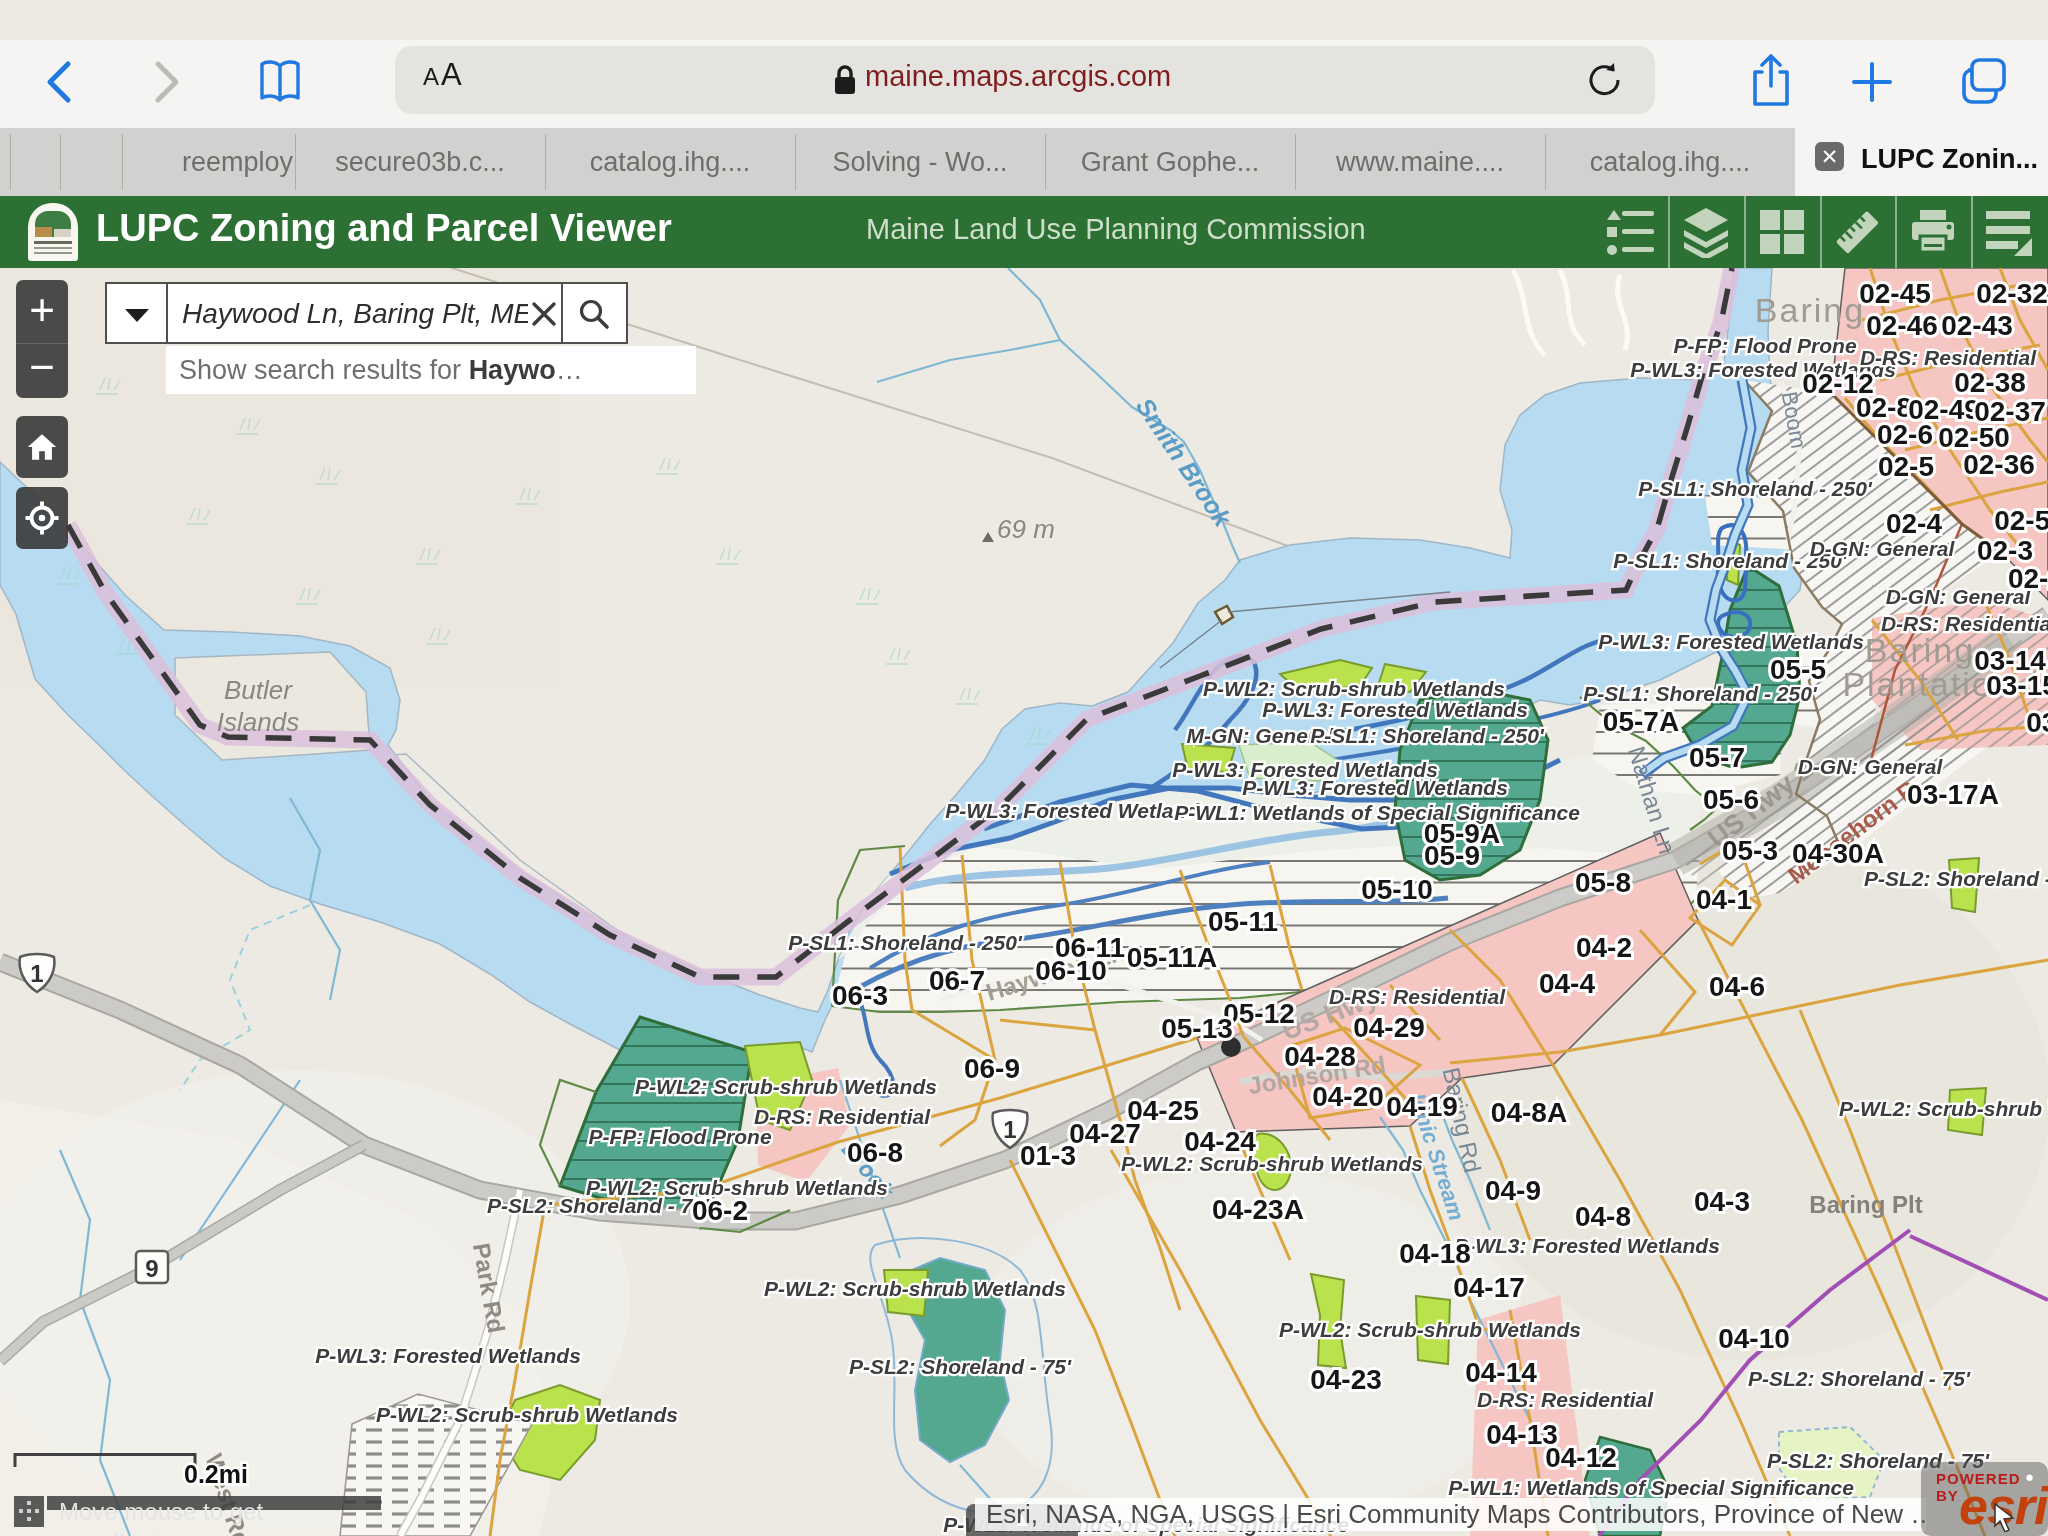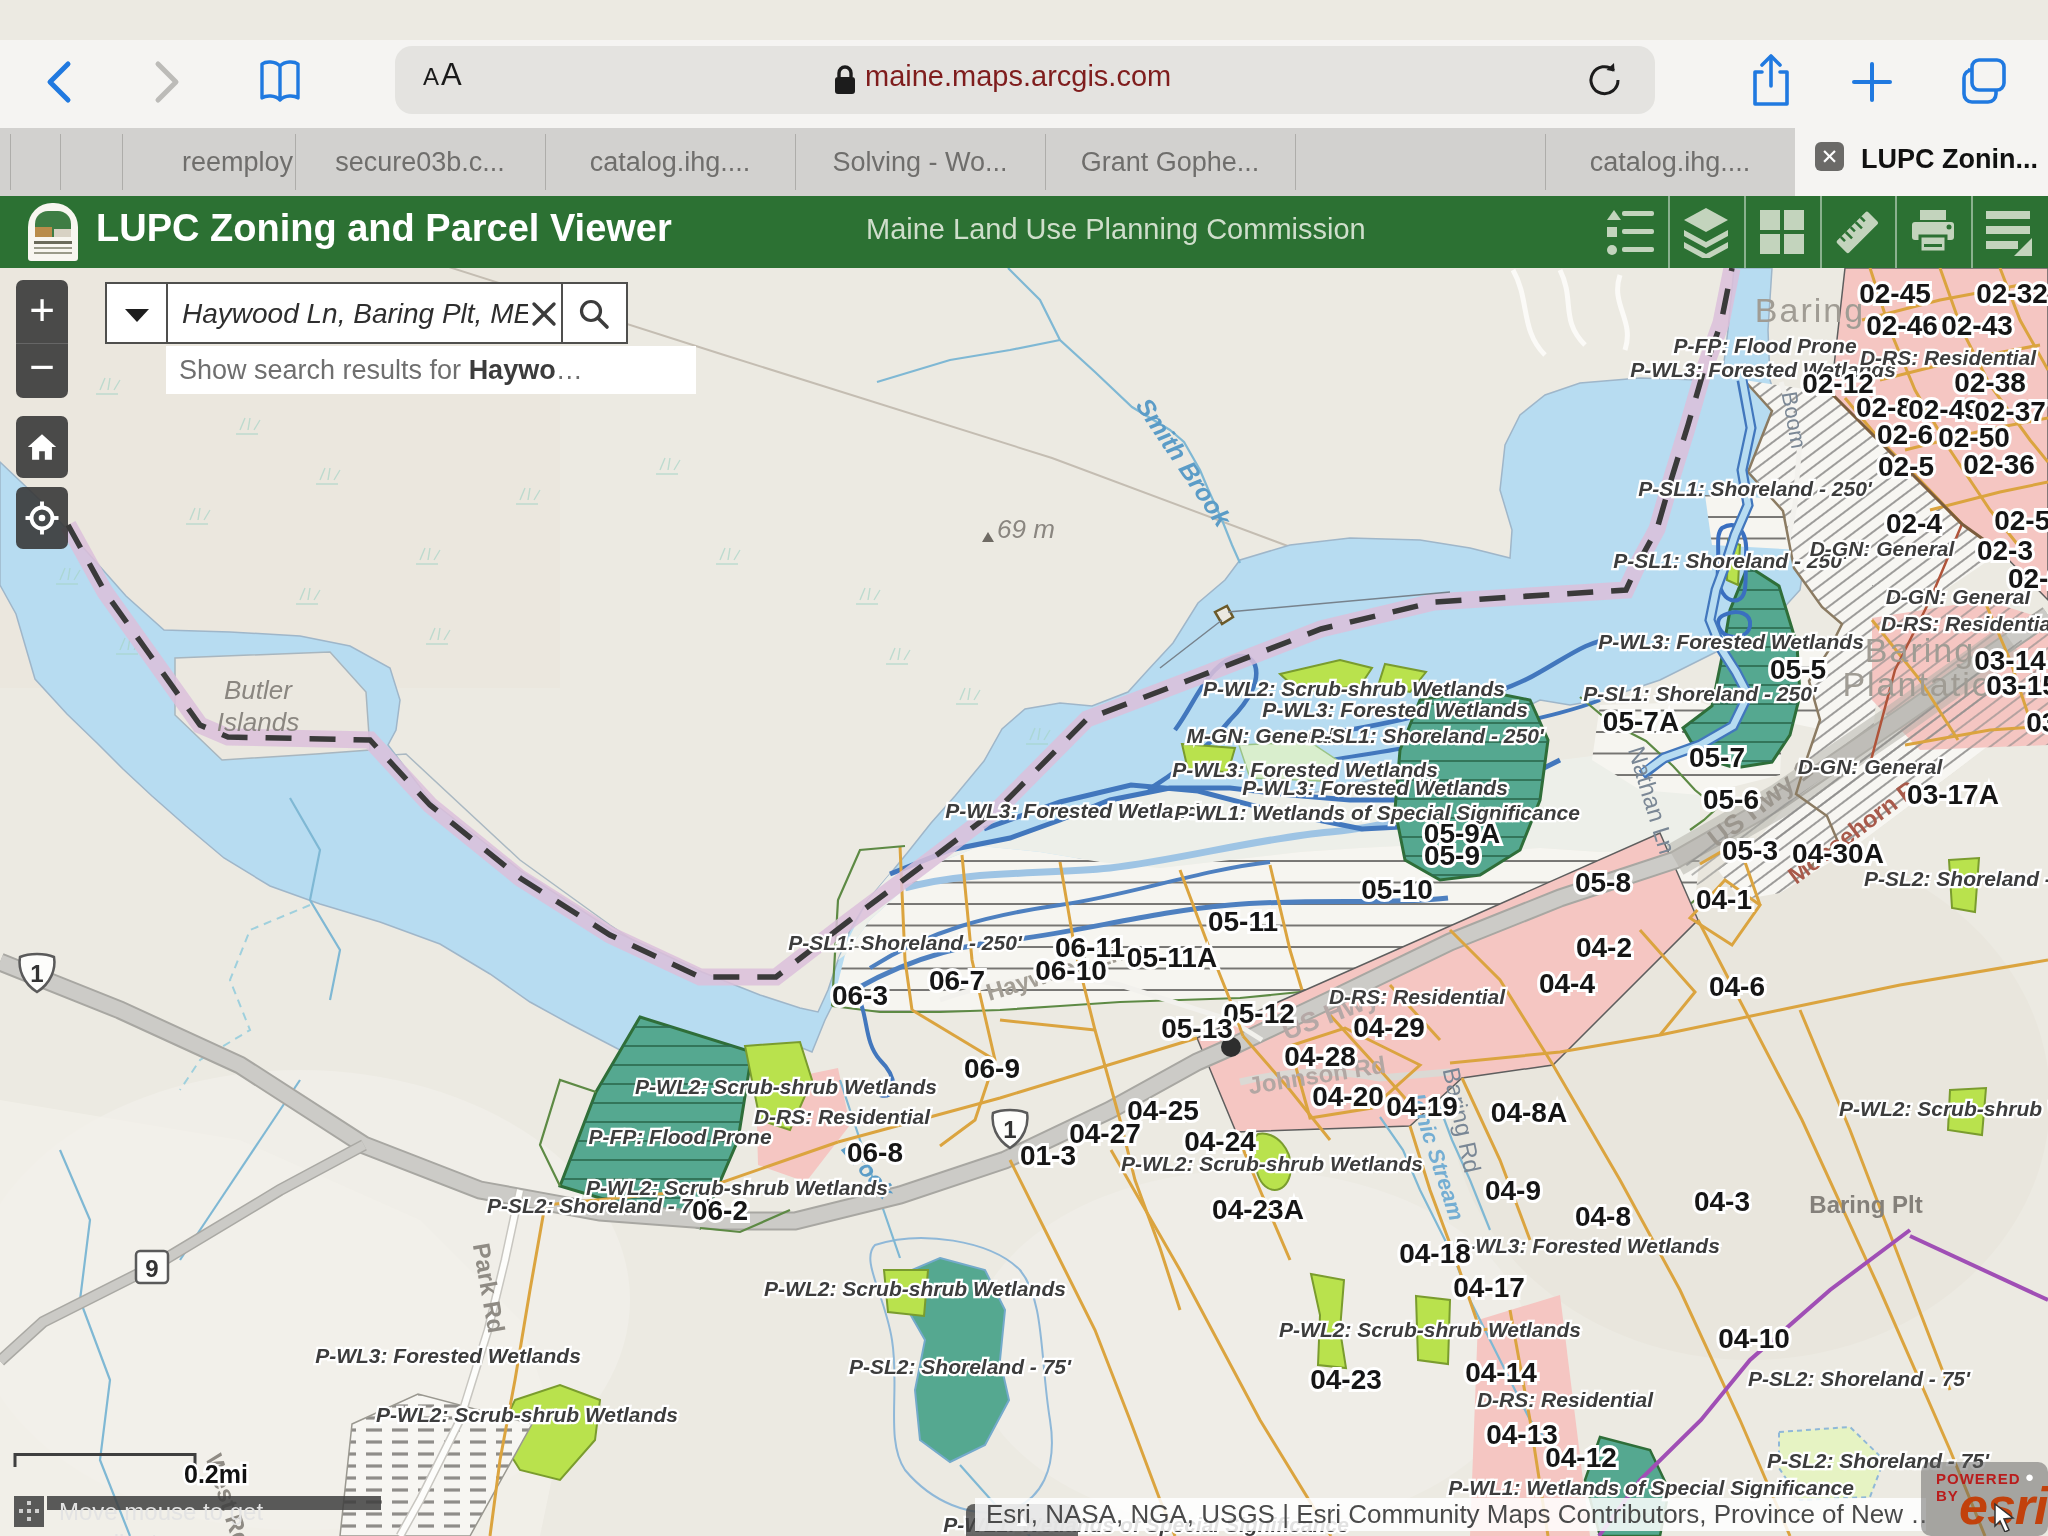--- a/index.html
+++ b/index.html
@@ -436,20 +436,21 @@
       <div class="tabsep" style="left:545px"></div>
       <div class="tabsep" style="left:795px"></div>
     <div class="tabsep" style="left:1045px"></div>
       <div class="tabsep" style="left:1295px"></div>
       <div class="tabsep" style="left:1545px"></div>
     <div class="tablbl" style="left:125px;width:168px;text-align:right;">reemploy</div>
     <div class="tablbl" style="left:295px;width:250px;">secure03b.c...</div>
     <div class="tablbl" style="left:545px;width:250px;">catalog.ihg....</div>
     <div class="tablbl" style="left:795px;width:250px;">Solving - Wo...</div>
     <div class="tablbl" style="left:1045px;width:250px;">Grant Gophe...</div>
+    <div class="tablbl" style="left:1295px;width:250px;">www.maine....</div>
     <div class="tablbl" style="left:1545px;width:250px;">catalog.ihg....</div>
     <div class="abs" id="activetab">
       <div class="abs" style="left:20px;top:14px;width:29px;height:29px;background:#6b6a68;border-radius:6px;color:#fff;text-align:center;font-size:21px;line-height:29px;">✕</div>
       <span class="abs" style="left:66px;top:16px;font-size:27px;font-weight:bold;color:#111;white-space:nowrap;">LUPC Zonin...</span>
     </div>
   </div>
   <div class="abs" id="greenbar">
     <div class="abs" style="left:28px;top:7px;width:50px;height:58px;background:#f8f6f0;border-radius:24px 24px 3px 3px;">
       <div class="abs" style="left:7px;top:8px;width:36px;height:26px;background:#3e7d44;border-radius:13px 13px 0 0;"></div>
       <div class="abs" style="left:7px;top:24px;width:17px;height:10px;background:#b98c4a;"></div>

